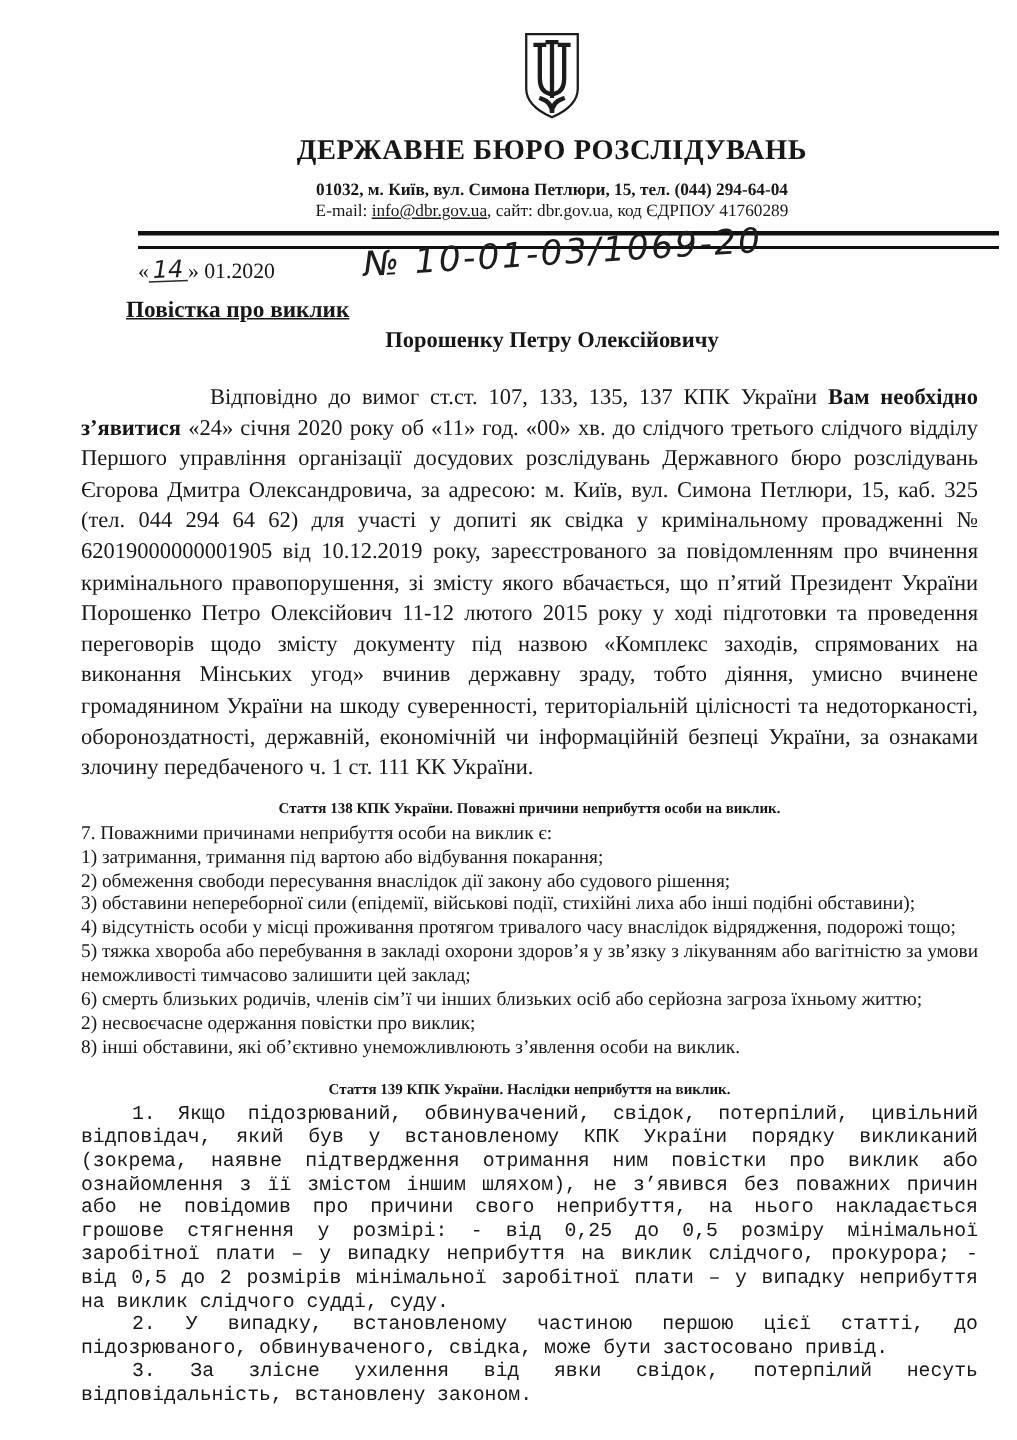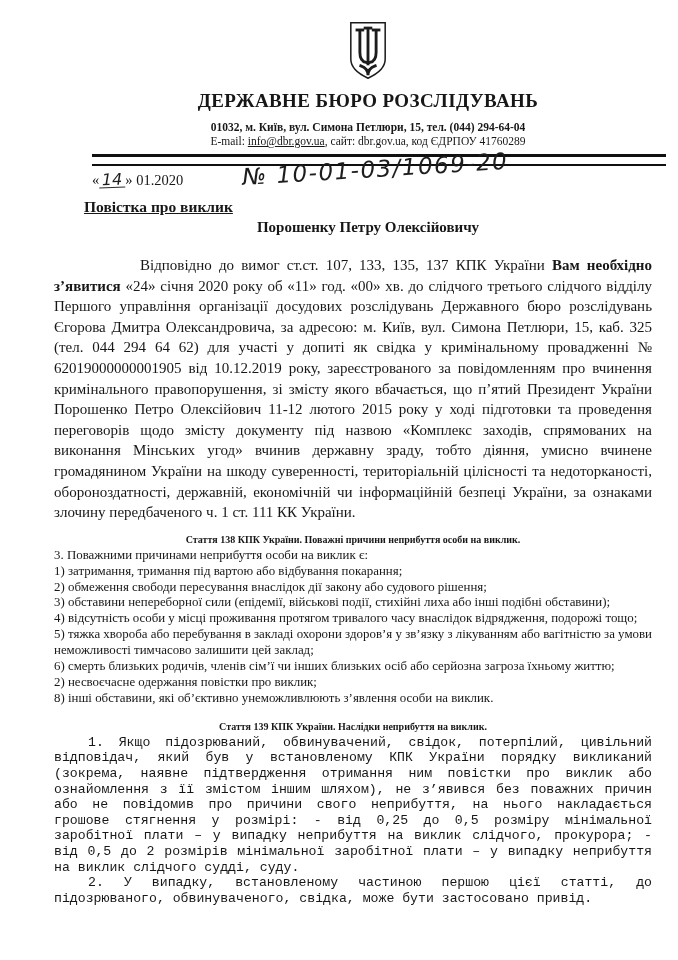--- a/index.html
+++ b/index.html
@@ -83,30 +83,31 @@
     <span class="hand docnum">№ 10-01-03/1069-20</span>
   </div>
 
   <div class="doc-title">Повістка про виклик</div>
   <div class="addressee">Порошенку Петру Олексійовичу</div>
 
   <div class="body-par"><span>Відповідно до вимог ст.ст. 107, 133, 135, 137 КПК України </span><b>Вам необхідно з’явитися</b><span> «24» січня 2020 року об «11» год. «00» хв. до слідчого третього слідчого відділу Першого управління організації досудових розслідувань Державного бюро розслідувань Єгорова Дмитра Олександровича, за адресою: м. Київ, вул. Симона Петлюри, 15, каб. 325 (тел. 044 294 64 62) для участі у допиті як свідка у кримінальному провадженні № 62019000000001905 від 10.12.2019 року, зареєстрованого за повідомленням про вчинення кримінального правопорушення, зі змісту якого вбачається, що п’ятий Президент України Порошенко Петро Олексійович 11-12 лютого 2015 року у ході підготовки та проведення переговорів щодо змісту документу під назвою «Комплекс заходів, спрямованих на виконання Мінських угод» вчинив державну зраду, тобто діяння, умисно вчинене громадянином України на шкоду суверенності, територіальній цілісності та недоторканості, обороноздатності, державній, економічній чи інформаційній безпеці України, за ознаками злочину передбаченого ч. 1 ст. 111 КК України.</span></div>
 
   <div class="h-article">Стаття 138 КПК України. Поважні причини неприбуття особи на виклик.</div>
   <div class="list138">
-    <div>3. Поважними причинами неприбуття особи на виклик є:</div>
+    <div>7. Поважними причинами неприбуття особи на виклик є:</div>
     <div>1) затримання, тримання під вартою або відбування покарання;</div>
     <div>2) обмеження свободи пересування внаслідок дії закону або судового рішення;</div>
     <div>3) обставини непереборної сили (епідемії, військові події, стихійні лиха або інші подібні обставини);</div>
     <div>4) відсутність особи у місці проживання протягом тривалого часу внаслідок відрядження, подорожі тощо;</div>
     <div>5) тяжка хвороба або перебування в закладі охорони здоров’я у зв’язку з лікуванням або вагітністю за умови неможливості тимчасово залишити цей заклад;</div>
     <div>6) смерть близьких родичів, членів сім’ї чи інших близьких осіб або серйозна загроза їхньому життю;</div>
     <div>2) несвоєчасне одержання повістки про виклик;</div>
     <div>8) інші обставини, які об’єктивно унеможливлюють з’явлення особи на виклик.</div>
   </div>
 
   <div class="h-article second">Стаття 139 КПК України. Наслідки неприбуття на виклик.</div>
   <div class="art139">
     <div class="par">1. Якщо підозрюваний, обвинувачений, свідок, потерпілий, цивільний відповідач, який був у встановленому КПК України порядку викликаний (зокрема, наявне підтвердження отримання ним повістки про виклик або ознайомлення з її змістом іншим шляхом), не з’явився без поважних причин або не повідомив про причини свого неприбуття, на нього накладається грошове стягнення у розмірі: - від 0,25 до 0,5 розміру мінімальної заробітної плати – у випадку неприбуття на виклик слідчого, прокурора; - від 0,5 до 2 розмірів мінімальної заробітної плати – у випадку неприбуття на виклик слідчого судді, суду.</div>
     <div class="par">2. У випадку, встановленому частиною першою цієї статті, до підозрюваного, обвинуваченого, свідка, може бути застосовано привід.</div>
+    <div class="par">3. За злісне ухилення від явки свідок, потерпілий несуть відповідальність, встановлену законом.</div>
   </div>
 
 </div>
 
 </body></html>

